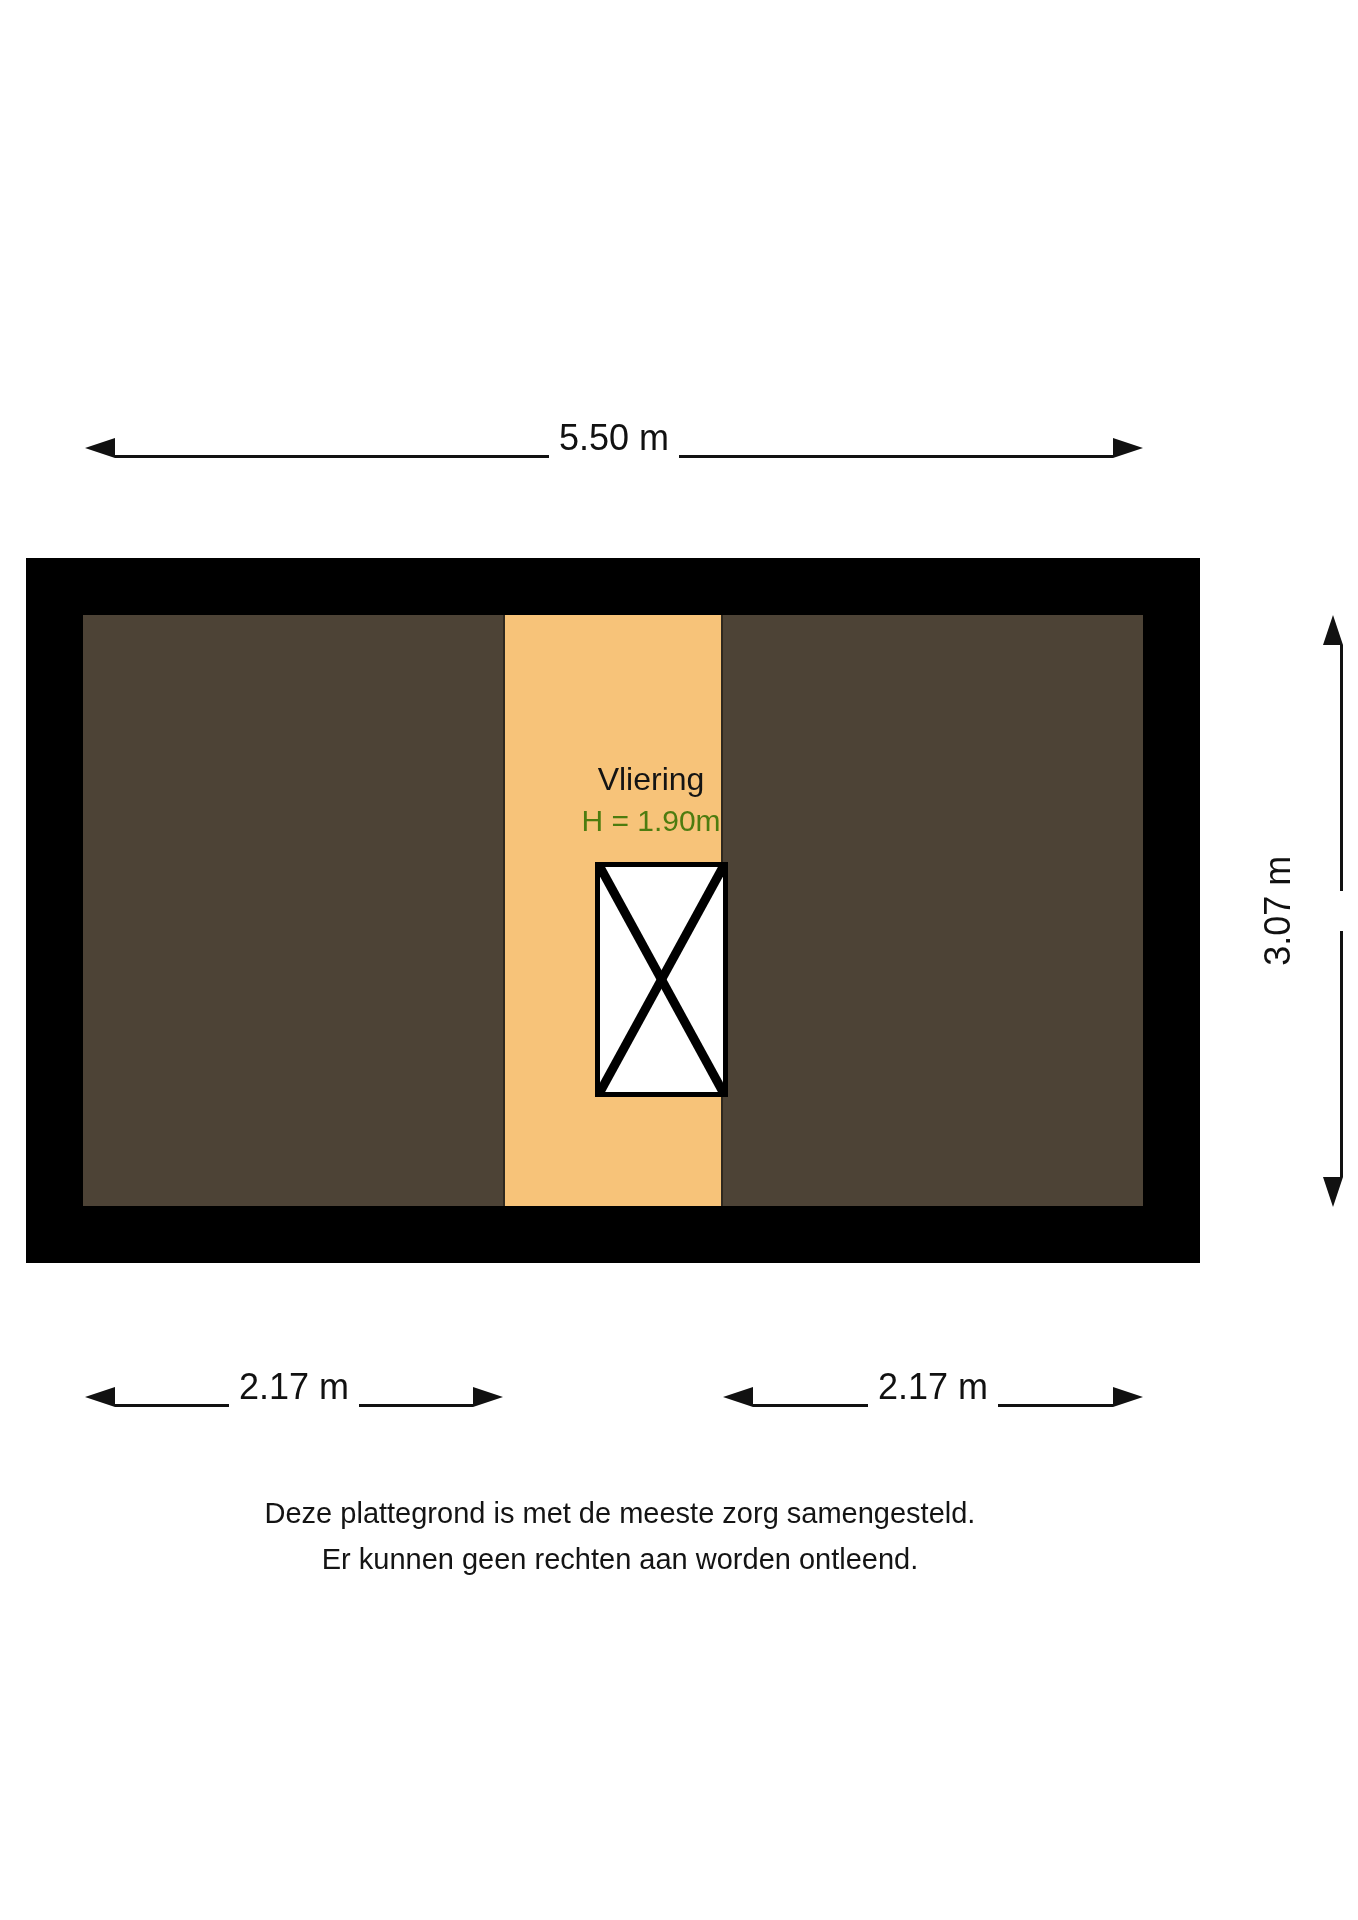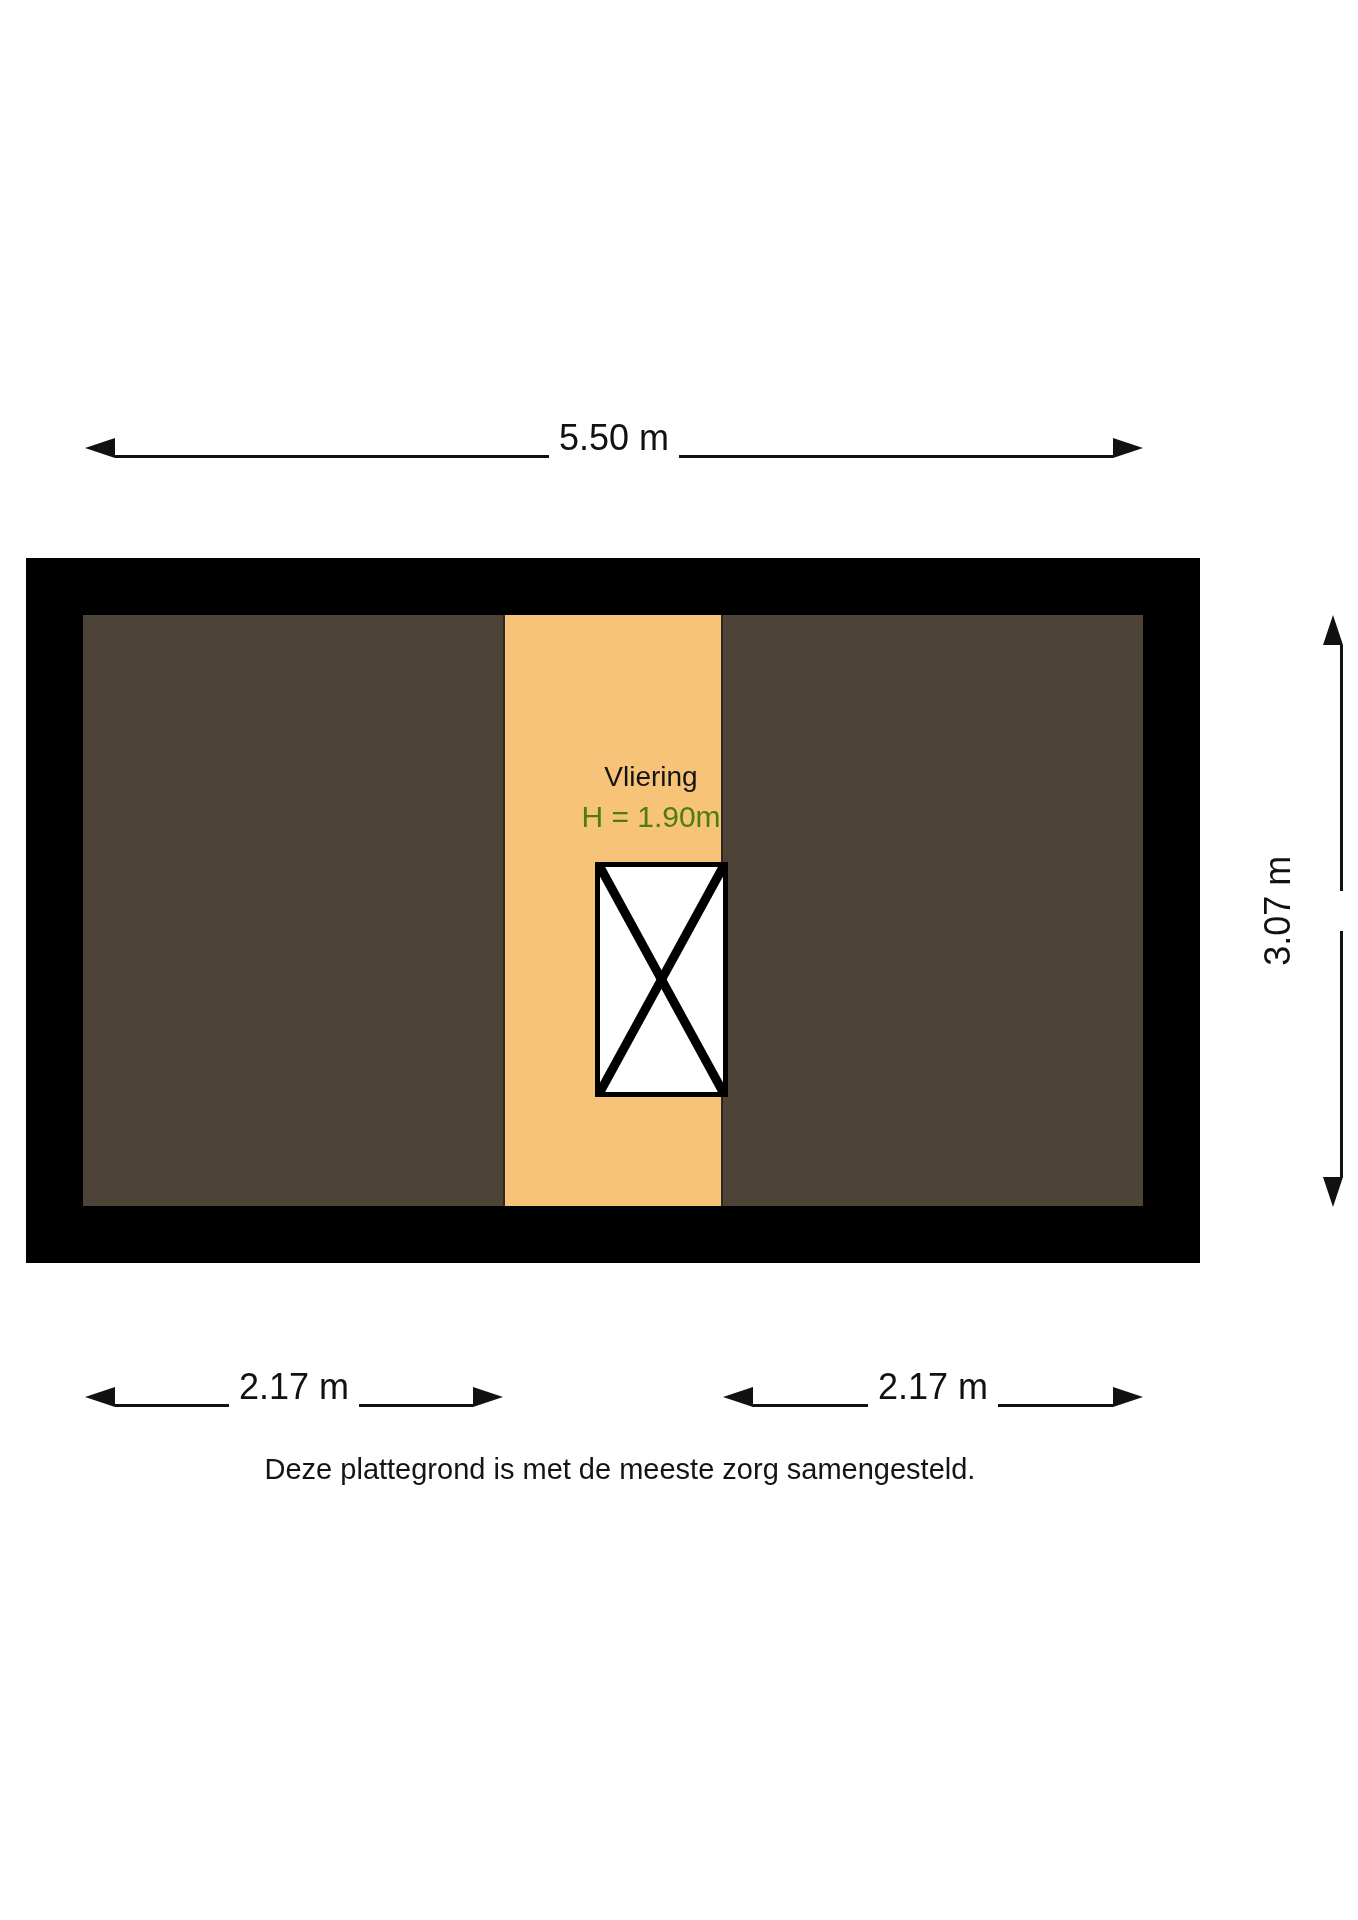--- a/index.html
+++ b/index.html
@@ -66,37 +66,37 @@
     border-left: 2px solid var(--strip-border, #2e281f);
     border-right: 2px solid var(--strip-border, #2e281f);
   }
 
   .room-labels {
     position: absolute;
     left: 469px; top: 202px;  
     width: 312px;
     text-align: center;
   }
-  .room-name { font-size: 28px; line-height: 1.2; color: #141414; }
+  .room-name { font-size: 32px; line-height: 1.2; color: #141414; }
   .room-height { font-size: 30px; line-height: 1.2; margin-top: 5px; color: #4d7c0f; }
 
   .stairs {
     position: absolute;
     left: 569px; top: 304px;  
     width: 133px; height: 235px;
     box-sizing: border-box;
     background: var(--stairs-fill, #fff);
     border: 5px solid #000;
   }
   .stairs svg { display: block; width: 100%; height: 100%; }
 
   
   .disclaimer {
     position: absolute;
-    left: 0; top: 1446px;
+    left: 0; top: 1490px;
     width: 1240px;
     text-align: center;
     font-size: 29px;
     line-height: 1.6;
     color: #141414;
   }
 </style>
 </head>
 <body>
 
@@ -149,15 +149,16 @@
   <div class="dim dim-h dim-bottom-right">
     <span class="ah ah-left"></span>
     <span class="dline"></span>
     <span class="dlabel">2.17 m</span>
     <span class="dline"></span>
     <span class="ah ah-right"></span>
   </div>
 
   <div class="disclaimer">
     <div>Deze plattegrond is met de meeste zorg samengesteld.</div>
+    <div>Er kunnen geen rechten aan worden ontleend.</div>
   </div>
 
 </div>
 
 </body></html>

